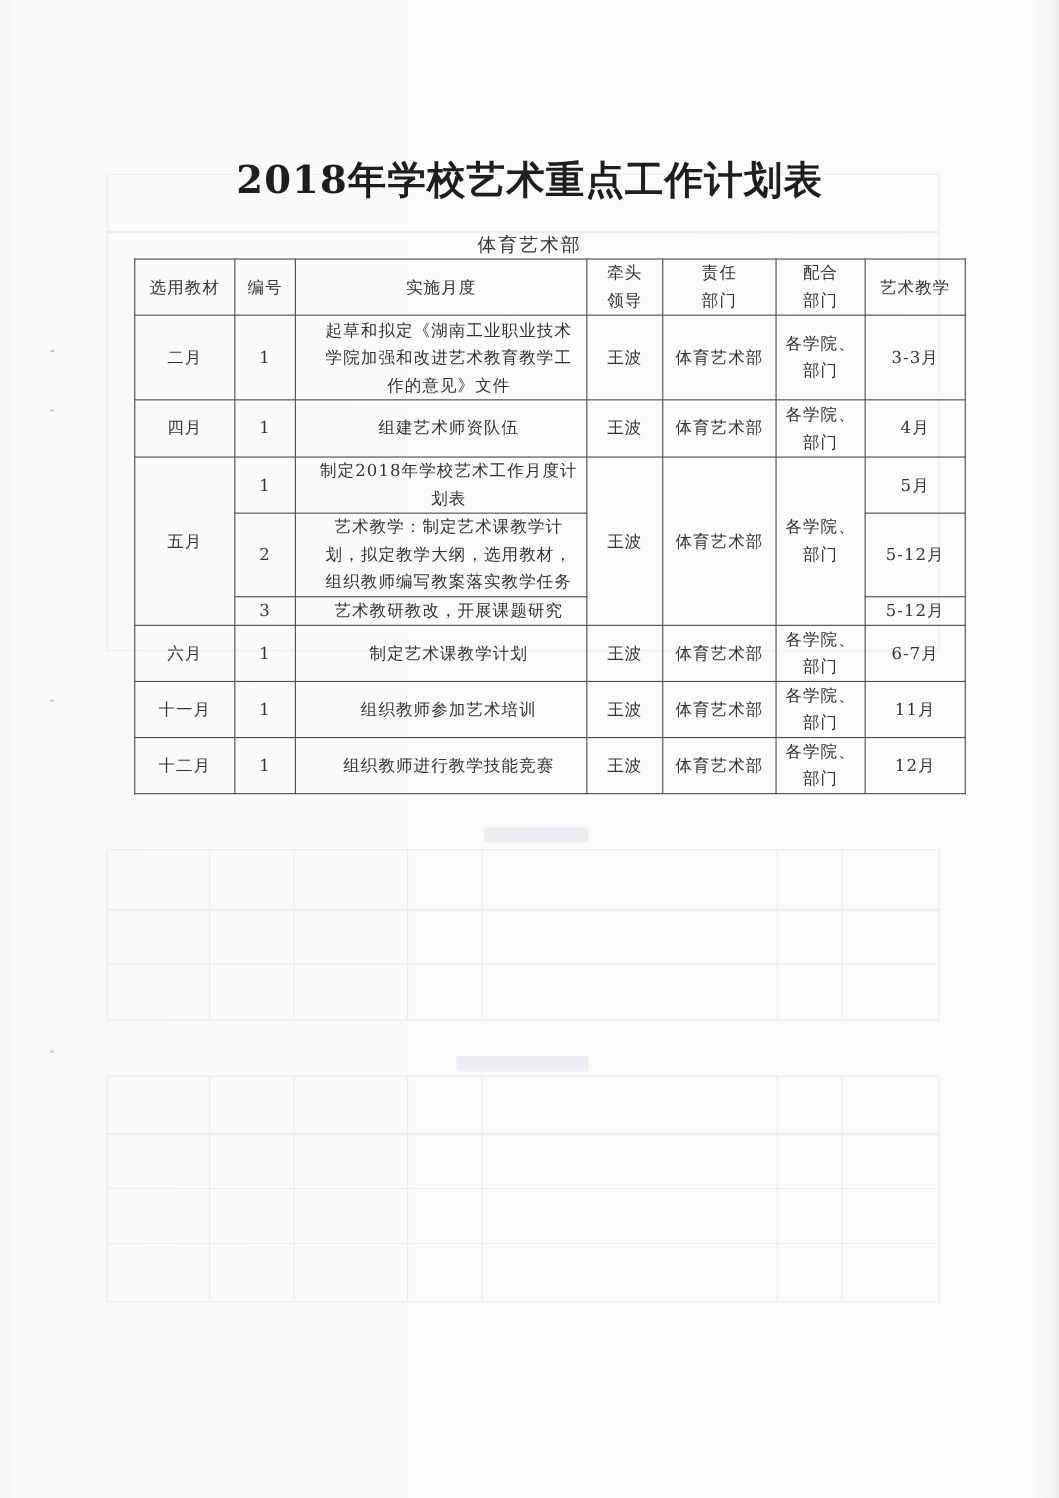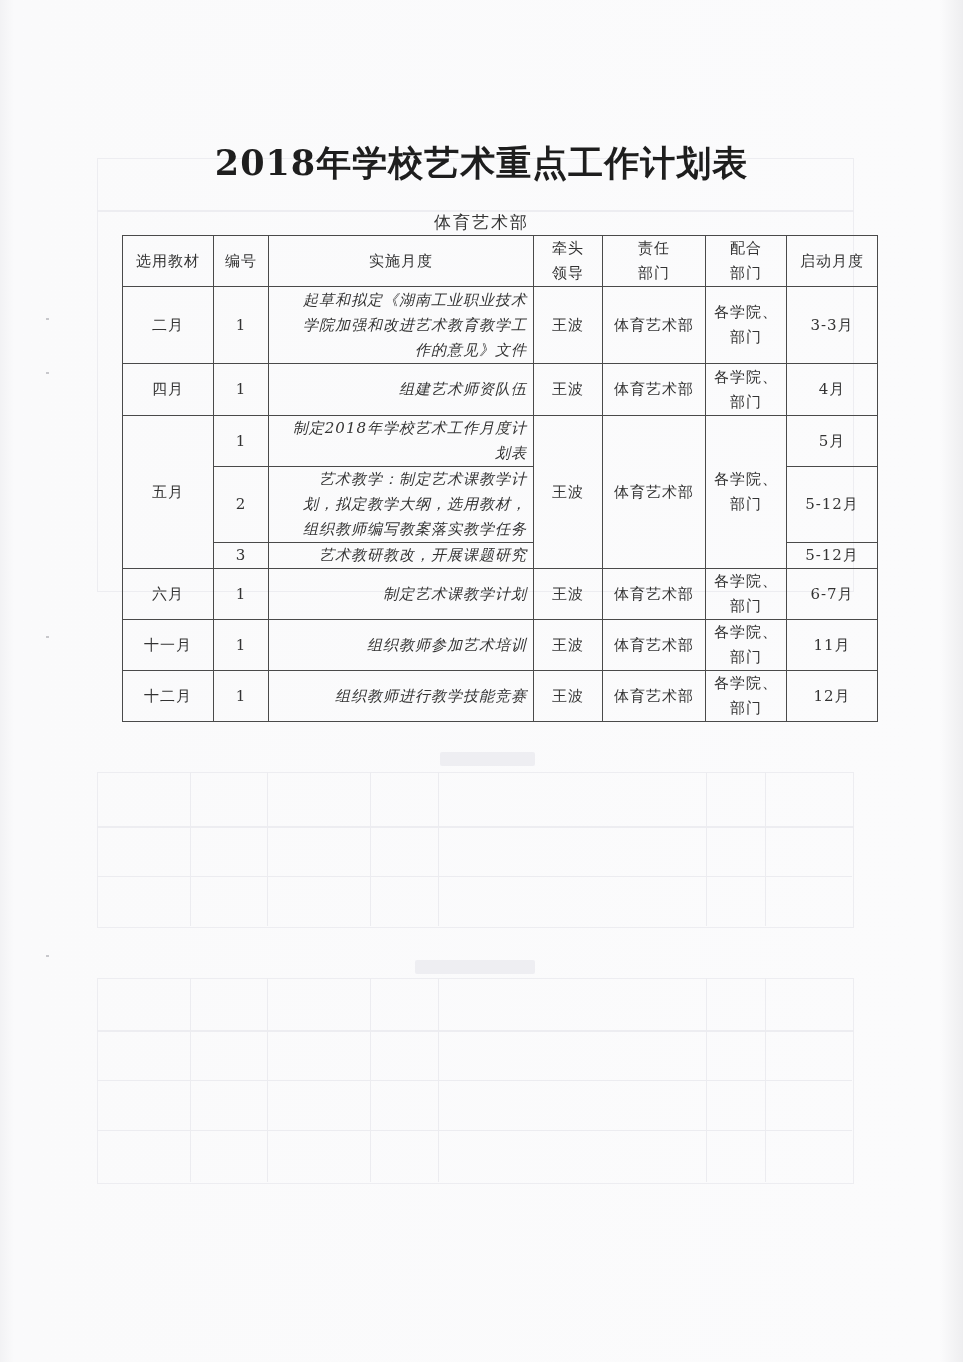--- a/index.html
+++ b/index.html
@@ -34,21 +34,21 @@
   }
   table.plan td, table.plan th {
     border: 1.4px solid #4a4a4a;
     padding: 0 6px;
     font-weight: normal;
     text-align: center;
     vertical-align: middle;
     line-height: 25px;
     letter-spacing: 1px;
   }
-  table.plan td.item { text-align: right; padding-left: 20px; font-style: italic; }
+  table.plan td.item { text-align: center; padding-left: 20px; }
   .bleed {
     position: absolute; border: 1px solid #ebebef; opacity: 0.9;
   }
   .bleed-line { position: absolute; background: #ececf0; }
   .bleed-title { position: absolute; height: 14px; background: #eeeef2; border-radius: 2px; }
   .mark { position: absolute; background: #c8c8cc; width: 3px; height: 2px; }
 </style>
 </head>
 <body>
 
@@ -103,21 +103,21 @@
       <col style="width:91px">
     </colgroup>
     <tbody>
         <tr style="height:50px;">
       <th>选用教材</th>
       <th>编号</th>
       <th>实施月度</th>
       <th><span>牵头</span><br><span>领导</span></th>
       <th><span>责任</span><br><span>部门</span></th>
       <th><span>配合</span><br><span>部门</span></th>
-      <th>启动月度</th>
+      <th>艺术教学</th>
     </tr>
 
     <tr style="height:77px;">
       <td>二月</td>
       <td>1</td>
       <td class="item">起草和拟定《湖南工业职业技术学院加强和改进艺术教育教学工作的意见》文件</td>
       <td>王波</td>
       <td>体育艺术部</td>
       <td>各学院、部门</td>
       <td>3-3月</td>

